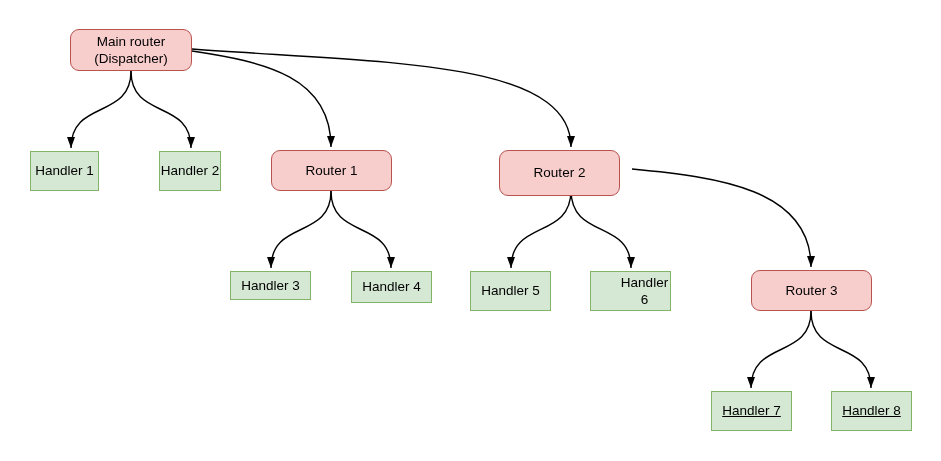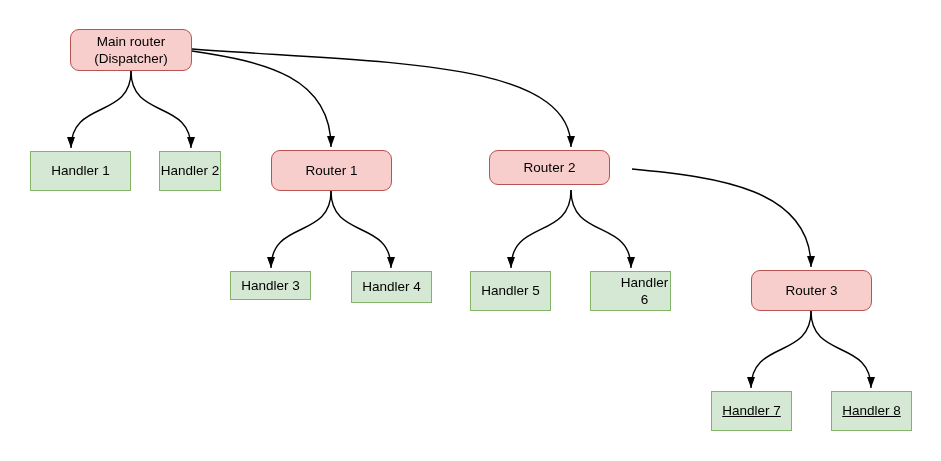--- a/index.html
+++ b/index.html
@@ -48,24 +48,24 @@
     background: var(--router-fill, #f8cecc);
     border: 1.5px solid var(--router-border, #b85450);
     border-radius: 9px;
   }
   .node.handler {
     background: var(--handler-fill, #d5e8d4);
     border: 1.4px solid var(--handler-border, #82b366);
   }
   
   .n-main     { left: 70px;  top: 29px;  width: 122px; height: 42px; }
-  .n-handler1 { left: 30px;  top: 151px; width: 101px;  height: 40px; }
+  .n-handler1 { left: 30px;  top: 151px; width: 69px;  height: 40px; }
   .n-handler2 { left: 151px; top: 151px; width: 62px;  height: 40px; margin-left: 8px; }
   .n-router1  { left: 271px; top: 150px; width: 121px; height: 41px; }
-  .n-router2  { left: 489px; top: 150px; width: 121px; height: 35px; }
+  .n-router2  { left: 499px; top: 150px; width: 121px; height: 46px; }
   .n-handler3 { left: 230px; top: 271px; width: 81px;  height: 29px; }
   .n-handler4 { left: 351px; top: 271px; width: 81px;  height: 32px; }
   .n-handler5 { left: 470px; top: 271px; width: 81px;  height: 40px; }
   .n-handler6 { left: 590px; top: 271px; width: 81px;  height: 40px; padding-left: 28px; }
   .n-router3  { left: 751px; top: 270px; width: 121px; height: 41px; }
   .n-handler7 { left: 711px; top: 391px; width: 81px;  height: 40px; text-decoration: underline; }
   .n-handler8 { left: 831px; top: 391px; width: 81px;  height: 40px; text-decoration: underline; }
 </style>
 </head>
 <body>

